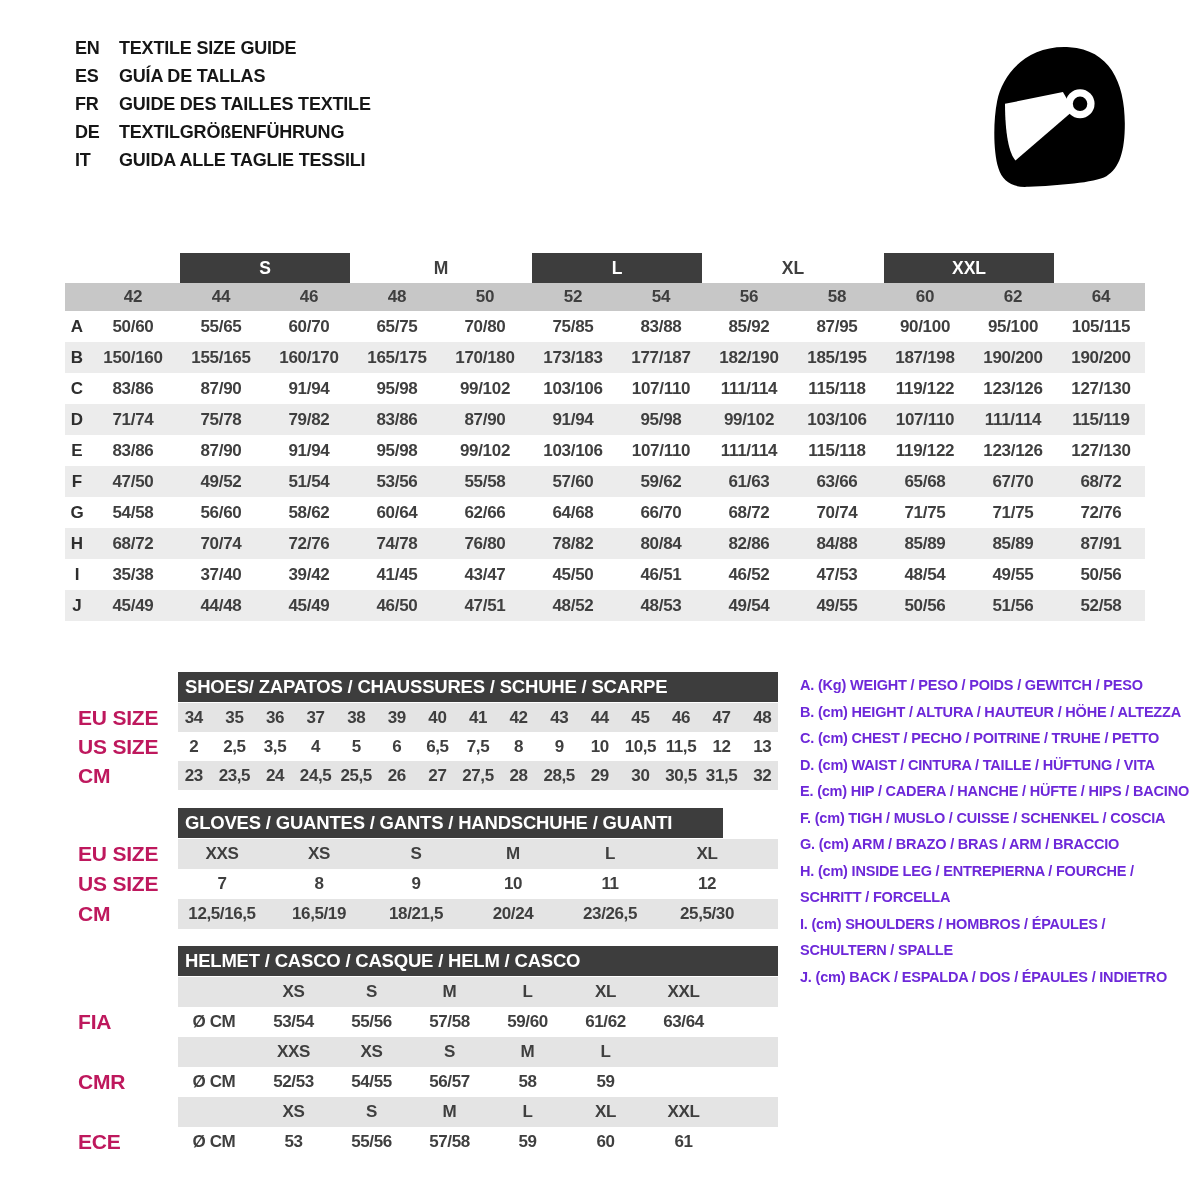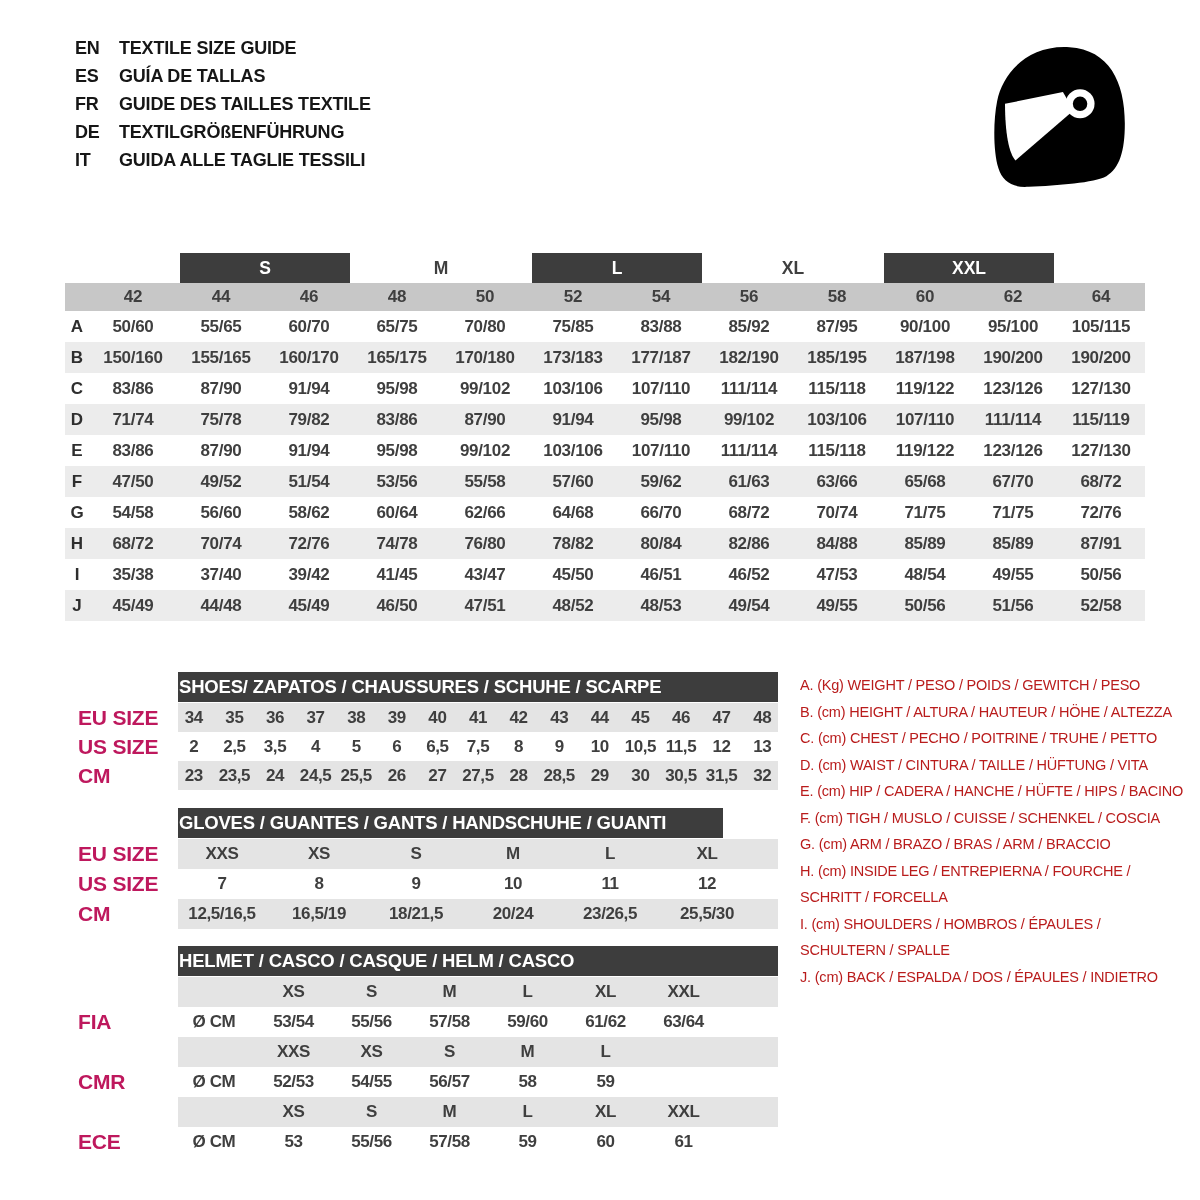--- a/index.html
+++ b/index.html
@@ -30,38 +30,38 @@
   .st-row { height:31px; }
   .st-row.gray { background:#ececec; }
   .st-letter { display:flex; align-items:center; justify-content:center; font-size:17px; color:#2e2e2e; }
 
   
   .sub-section { position:absolute; left:65px; font-weight:bold; color:#3f3f3f; }
   .sub-row { display:flex; align-items:stretch; }
   .sub-label { width:113px; display:flex; align-items:center; padding-left:13px; box-sizing:border-box;
                font-size:21px; color:#be185d; letter-spacing:-0.2px; }
   .sub-bar { width:600px; height:30px; background:#3d3d3d; color:#fff; display:flex; align-items:center;
-             padding-left:1px; box-sizing:border-box; font-size:18.5px; letter-spacing:-0.2px; }
+             padding-left:7px; box-sizing:border-box; font-size:18.5px; letter-spacing:-0.2px; }
   .sub-bar.narrow { width:545px; }
   .sub-content { width:600px; display:grid; box-sizing:border-box;gap:9px; }
   .sub-content.gray { background:#e4e4e4; }
   .sub-cell { display:flex; align-items:center; justify-content:center; font-size:17px; letter-spacing:-0.4px; }
   .shoes-grid { grid-template-columns:repeat(15, 1fr); }
   .gloves-grid { grid-template-columns:repeat(6, 88px) 1fr; }
   .helmet-grid { grid-template-columns:72px repeat(6, 69px) 1fr; }
   .row-h29 { height:29px; }
   .row-h30 { height:30px; }
   .shoes-section { top:672px; }
   .gloves-section { top:808px; }
   .helmet-section { top:946px; }
   .bar-gap { height:1px; }
 
   
-  .legend { position:absolute; left:800px; top:672px; width:400px; font-weight:normal; font-size:14.5px;
-            color:#b91c1c; letter-spacing:-0.2px; }
+  .legend { position:absolute; left:800px; top:672px; width:400px; font-weight:bold; font-size:14.5px;
+            color:#6d28d9; letter-spacing:-0.2px; }
   .legend-line { line-height:26.5px; white-space:nowrap; }
 </style>
 </head>
 <body>
 
 <div class="page">
 
   <div class="lang-list">
       <div class="lang-row">
         <div class="lang-code">EN</div>

